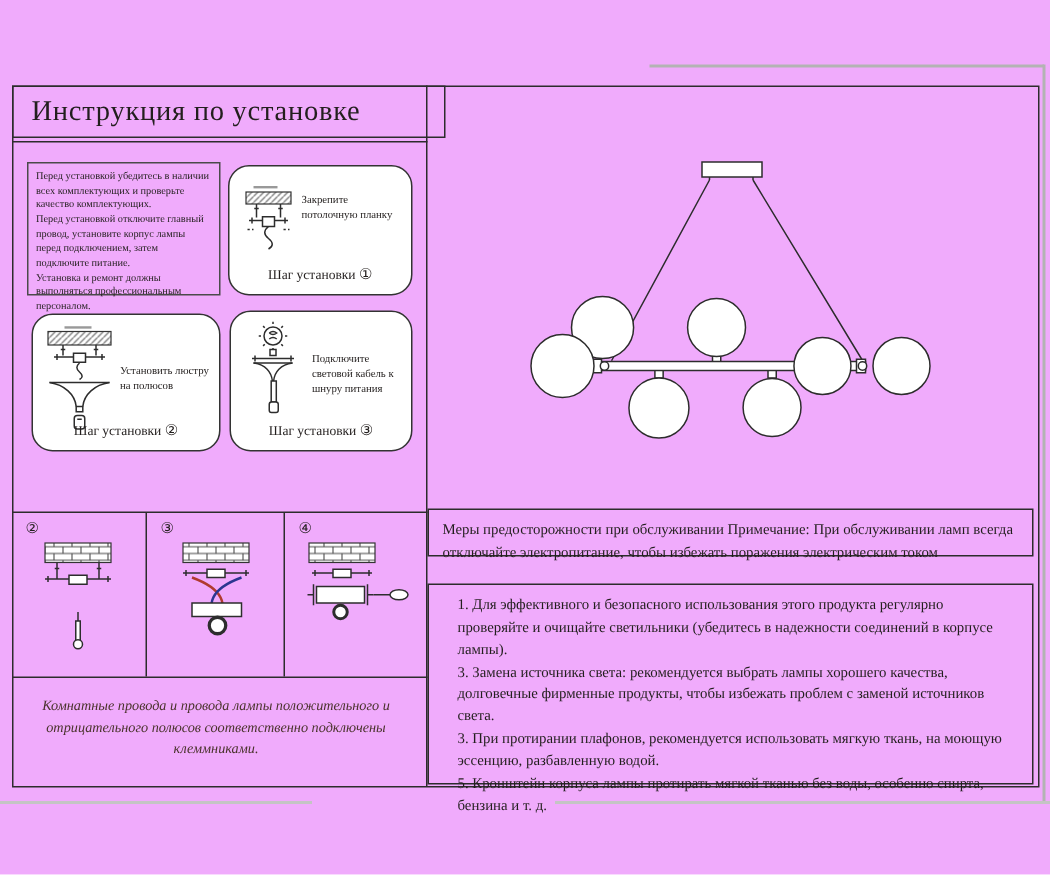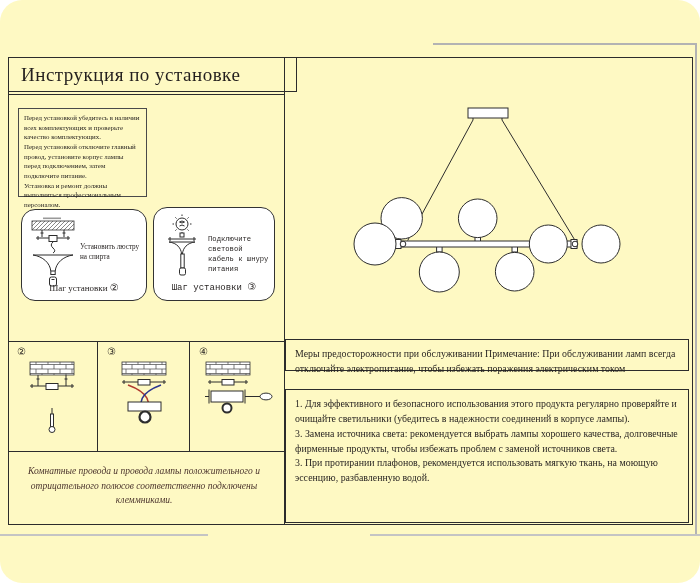--- a/index.html
+++ b/index.html
@@ -1,53 +1,53 @@
 <!DOCTYPE html>
 <html><head>
 <meta charset="utf-8">
 <style>
   html,body{margin:0;padding:0;background:#ffffff;}
-  #page{position:relative;width:700px;height:583px;background:#fef9c3;overflow:hidden;
-        font-family:"Liberation Serif","DejaVu Serif",serif;color:#231f1e;border-radius:22px;}
+  #page{position:relative;width:700px;height:583px;background:#f0abfc;overflow:hidden;
+        font-family:"Liberation Serif","DejaVu Serif",serif;color:#231f1e;}
   .abs{position:absolute;}
   .grayline{position:absolute;background:#b3b3b3;}
   #outer-border{position:absolute;left:8px;top:57px;width:683px;height:466px;border:1px solid #2c2c2c;}
   #title-box{position:absolute;left:8px;top:57px;width:275px;height:33px;border:1px solid #2c2c2c;
              display:flex;align-items:center;padding-left:12px;}
   #page-title{font-size:19px;letter-spacing:.5px;}
   #title-rule{position:absolute;left:8px;top:94px;width:277px;height:1px;background:#2c2c2c;}
   #v-divider{position:absolute;left:284px;top:57px;width:1px;height:467px;background:#2c2c2c;}
 
   #intro-box{position:absolute;left:18px;top:108px;width:129px;height:89px;border:1px solid #4a4a4a;
              padding:4px 5px;box-sizing:border-box;font-size:6.9px;line-height:1.4;}
   #intro-box p{margin:0;}
 
   .step-box{position:absolute;border:1.4px solid #333;border-radius:14px;background:#fff;}
   #step1{left:152px;top:110px;width:121px;height:85px;}
   #step2{left:21px;top:209px;width:124px;height:90px;}
-  #step3{left:153px;top:207px;width:120px;height:92px;font-family:Liberation Mono, monospace;}
+  #step3{left:153px;top:207px;width:120px;height:92px;}
   .step-caption{position:absolute;font-size:7.2px;line-height:1.4;}
   .step-label{position:absolute;left:0;right:0;bottom:7px;text-align:center;font-size:9px;}
   .step-num{font-size:10px;}
 
   #panels{position:absolute;left:8px;top:341px;width:277px;height:109px;
           border-top:1px solid #2c2c2c;border-bottom:1px solid #2c2c2c;}
   .panel{position:absolute;top:0;height:109px;}
   #panel-a{left:0;width:89px;}
   #panel-b{left:89px;width:92px;border-left:1px solid #2c2c2c;}
   #panel-c{left:181px;width:96px;border-left:1px solid #2c2c2c;}
   .panel-num{position:absolute;left:9px;top:4px;font-size:10px;}
 
   #wiring-caption{position:absolute;left:18px;top:464px;width:252px;text-align:center;
                   font-size:9.5px;line-height:1.55;color:#4a332c;font-style:italic;}
 
   #precaution-box{position:absolute;left:285px;top:339px;width:404px;height:32px;border:1px solid #2c2c2c;
                   box-sizing:border-box;padding:6px 9px;font-size:9.9px;line-height:1.55;}
   #maintenance-box{position:absolute;left:285px;top:389px;width:404px;height:134px;border:1px solid #2c2c2c;
-                   box-sizing:border-box;padding:7px 9px;font-size:9.9px;line-height:1.5;}
+                   box-sizing:border-box;padding:7px 19px;font-size:9.9px;line-height:1.5;}
   #maintenance-box div{margin:0;}
 
   svg{display:block;}
   .ln{stroke:#2d2d2d;stroke-width:1;fill:none;}
   .lnf{stroke:#2d2d2d;stroke-width:1;fill:#ffffff;}
 </style>
 </head>
 <body>
 
 <div id="page">
@@ -77,36 +77,52 @@
     <span id="page-title">Инструкция по установке</span>
   </div>
   <div id="title-rule"></div>
 
   <div id="intro-box">
     <p>Перед установкой убедитесь в наличии всех комплектующих и проверьте качество комплектующих.</p>
     <p>Перед установкой отключите главный провод, установите корпус лампы перед подключением, затем подключите питание.</p>
     <p>Установка и ремонт должны выполняться профессиональным персоналом.</p>
   </div>
 
+  <div id="step1" class="step-box">
+    <svg class="abs" style="left:8px;top:12px" width="36" height="50" viewBox="0 0 36 50">
+      <rect x="8" y="1" width="16" height="1.6" fill="#999"></rect>
+      <rect x="3" y="5" width="30" height="8" fill="url(#hatch)" stroke="#333" stroke-width="0.8"></rect>
+      <path class="ln" d="M10,13 V22 M26,13 V22 M8.5,16 H11.5 M24.5,16 H27.5"></path>
+      <path class="ln" d="M5,24 H31 M7,22 V26 M29,22 V26"></path>
+      <rect class="lnf" x="14" y="21.5" width="8" height="6.5"></rect>
+      <path class="ln" d="M18,28 q-5,4 0,8 q5,4 0,7" stroke-width="1.2"></path>
+      <path class="ln" d="M4,30 h4 M28,30 h4" stroke-dasharray="1.5,1.5"></path>
+    </svg>
+    <span class="step-caption" style="left:48px;top:17px;width:66px">Закрепите потолочную планку</span>
+    <div class="step-label">
+      <span>Шаг установки</span>
+      <span class="step-num">①</span>
+    </div>
+  </div>
 
   <div id="step2" class="step-box">
     <svg class="abs" style="left:7px;top:7px" width="48" height="70" viewBox="0 0 48 70">
       <rect x="14" y="0.5" width="18" height="1.6" fill="#999"></rect>
       <rect x="3" y="4" width="42" height="9" fill="url(#hatch)" stroke="#333" stroke-width="0.8"></rect>
       <path class="ln" d="M13,13 V20 M35,13 V20 M11.5,16 H14.5 M33.5,16 H36.5"></path>
       <path class="ln" d="M7,21 H41 M9,19 V23 M39,19 V23"></path>
       <rect class="lnf" x="20" y="18.5" width="8" height="6"></rect>
       <path class="ln" d="M24,25 q-3.5,3 0,6 q3.5,3 0,5" stroke-width="1.1"></path>
       <path class="ln" d="M4,38 H44"></path>
       <path class="ln" d="M4,38 C14,39.5 21,46 21.8,54 M44,38 C34,39.5 27,46 26.2,54"></path>
       <rect class="lnf" x="21.8" y="54" width="4.4" height="3.5"></rect>
       <rect class="lnf" x="20.5" y="60" width="7" height="9" rx="2"></rect>
       <path class="ln" d="M22.5,62.5 h3"></path>
     </svg>
-    <span class="step-caption" style="left:58px;top:32px;width:62px">Установить люстру на спирта</span>
+    <span class="step-caption" style="left:58px;top:32px;width:62px">Установить люстру на полюсов</span>
     <div class="step-label">
       <span>Шаг установки</span>
       <span class="step-num">②</span>
     </div>
   </div>
 
   <div id="step3" class="step-box">
     <svg class="abs" style="left:6px;top:6px" width="44" height="74" viewBox="0 0 44 74">
       <circle class="lnf" cx="22" cy="10" r="6"></circle>
       <path class="ln" d="M22,2 V0.5 M22,18 V19.5 M14,10 H12.5 M30,10 H31.5 M16.5,4.5 L15.4,3.4 M27.5,4.5 L28.6,3.4 M16.5,15.5 L15.4,16.6 M27.5,15.5 L28.6,16.6" stroke-width="1.1"></path>
@@ -189,15 +205,16 @@
   </svg>
 
   <div id="precaution-box">
     <span>Меры предосторожности при обслуживании Примечание: При обслуживании ламп всегда отключайте электропитание, чтобы избежать поражения электрическим током</span>
   </div>
 
   <div id="maintenance-box">
     <div>1. Для эффективного и безопасного использования этого продукта регулярно проверяйте и очищайте светильники (убедитесь в надежности соединений в корпусе лампы).</div>
     <div>3. Замена источника света: рекомендуется выбрать лампы хорошего качества, долговечные фирменные продукты, чтобы избежать проблем с заменой источников света.</div>
     <div>3. При протирании плафонов, рекомендуется использовать мягкую ткань, на моющую эссенцию, разбавленную водой.</div>
+    <div>5. Кронштейн корпуса лампы протирать мягкой тканью без воды, особенно спирта, бензина и т. д.</div>
   </div>
 
 </div>
 
 </body></html>

